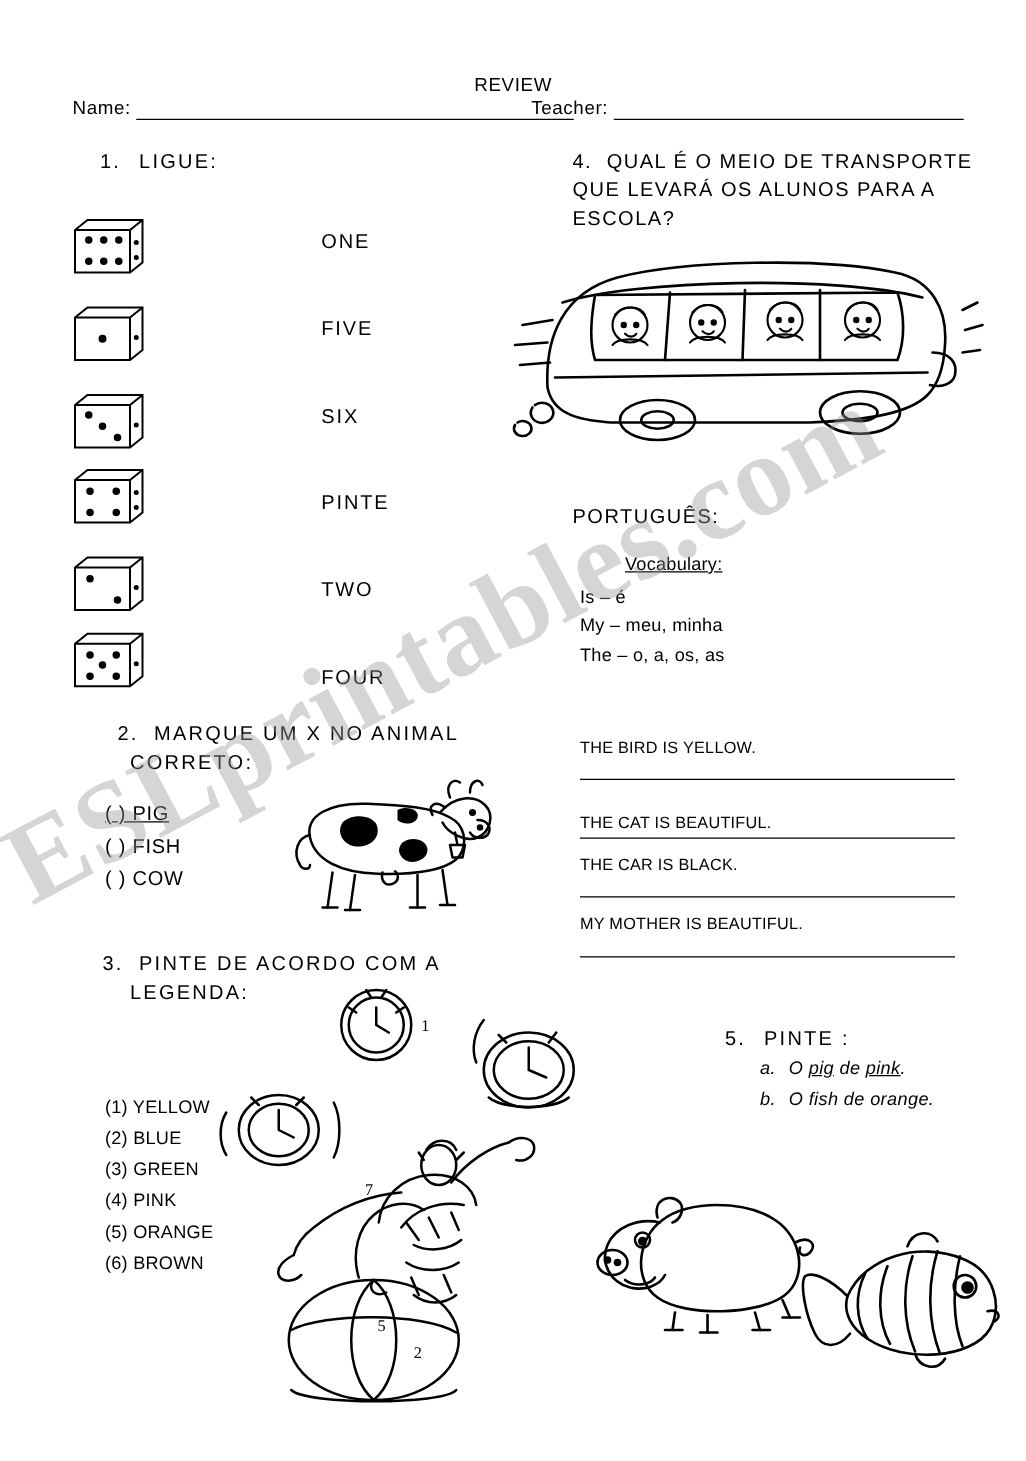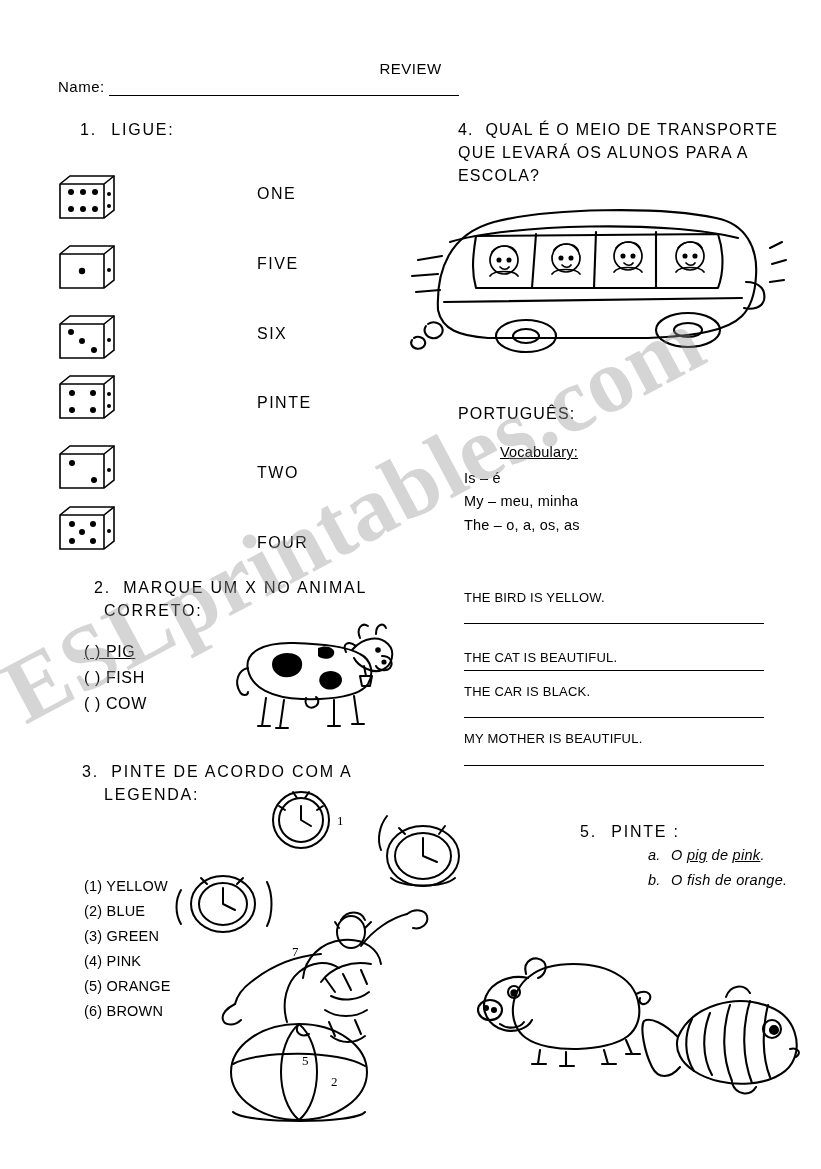--- a/index.html
+++ b/index.html
@@ -50,21 +50,20 @@
     letter-spacing: 1.2px;
     line-height: 1.55;
   }
   .q.sp { letter-spacing: 1.8px; }
 
   .small {
     position: absolute;
     font-size: 14.5px;
     line-height: 1.6;
     letter-spacing: 0.3px;
-    margin-left: 40px;
   }
 
   
   .die {
     position: absolute;
     width: 62px;
     height: 50px;
   }
   .word {
     position: absolute;
@@ -134,20 +133,24 @@
 </head>
 <body>
 
 <div class="page">
 
   <div class="header-title">REVIEW</div>
   <div class="name-line">
     <span>Name:</span>
     <span class="ul-long" style="width:350px;">&nbsp;</span>
   </div>
+  <div class="teacher-line">
+    <span>Teacher:</span>
+    <span class="ul-long" style="width:280px;">&nbsp;</span>
+  </div>
 
   <div class="q sp" style="top:118px; left:80px;">
     <span>1.</span>
     <span style="margin-left:8px;">LIGUE:</span>
   </div>
 
   <svg class="die" style="top:172px; left:56px;" viewBox="0 0 62 50">
     <path d="M4,12 L14,4 L58,4 L58,38 L48,46 L4,46 Z" fill="#fff" stroke="#000" stroke-width="1.6"></path>
     <path d="M4,12 L48,12 L58,4 M48,12 L48,46" fill="none" stroke="#000" stroke-width="1.6"></path>
     <circle cx="15" cy="20" r="3"></circle>

